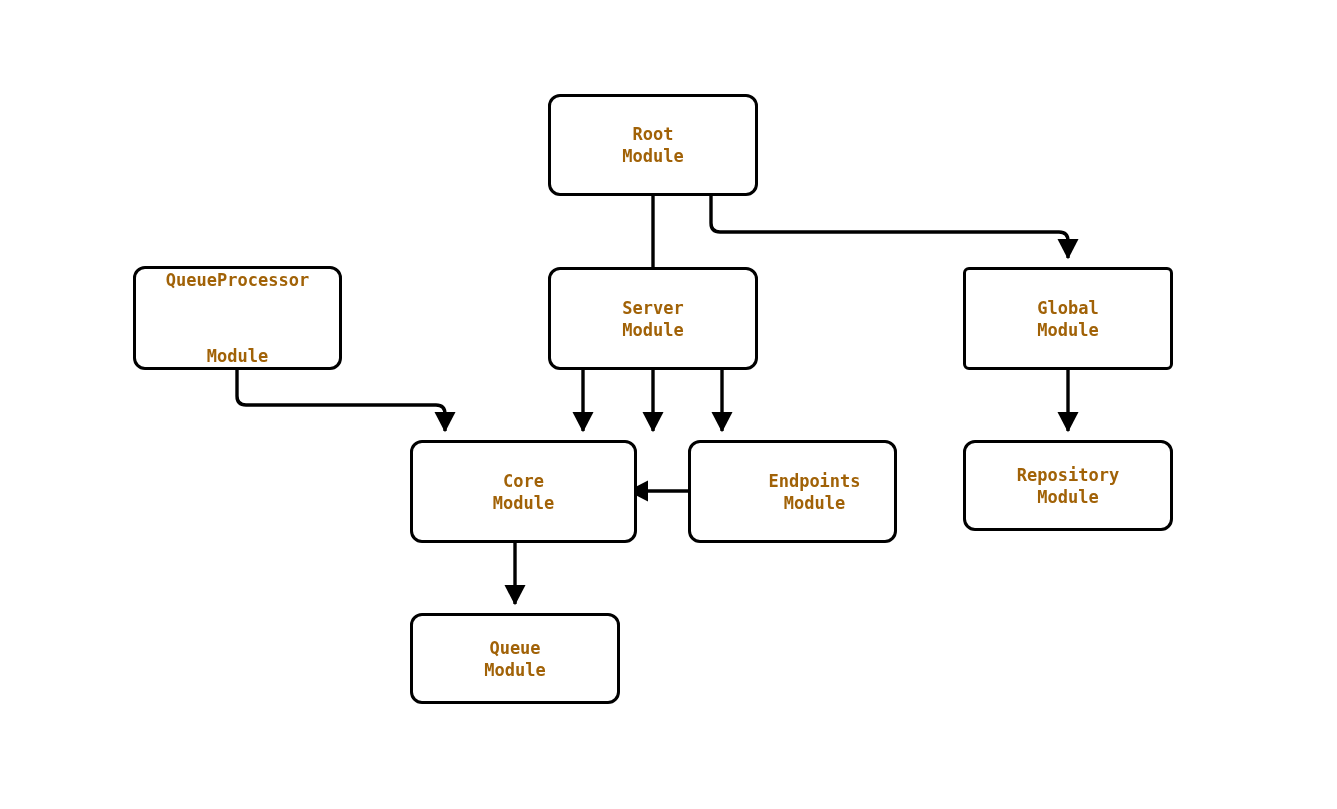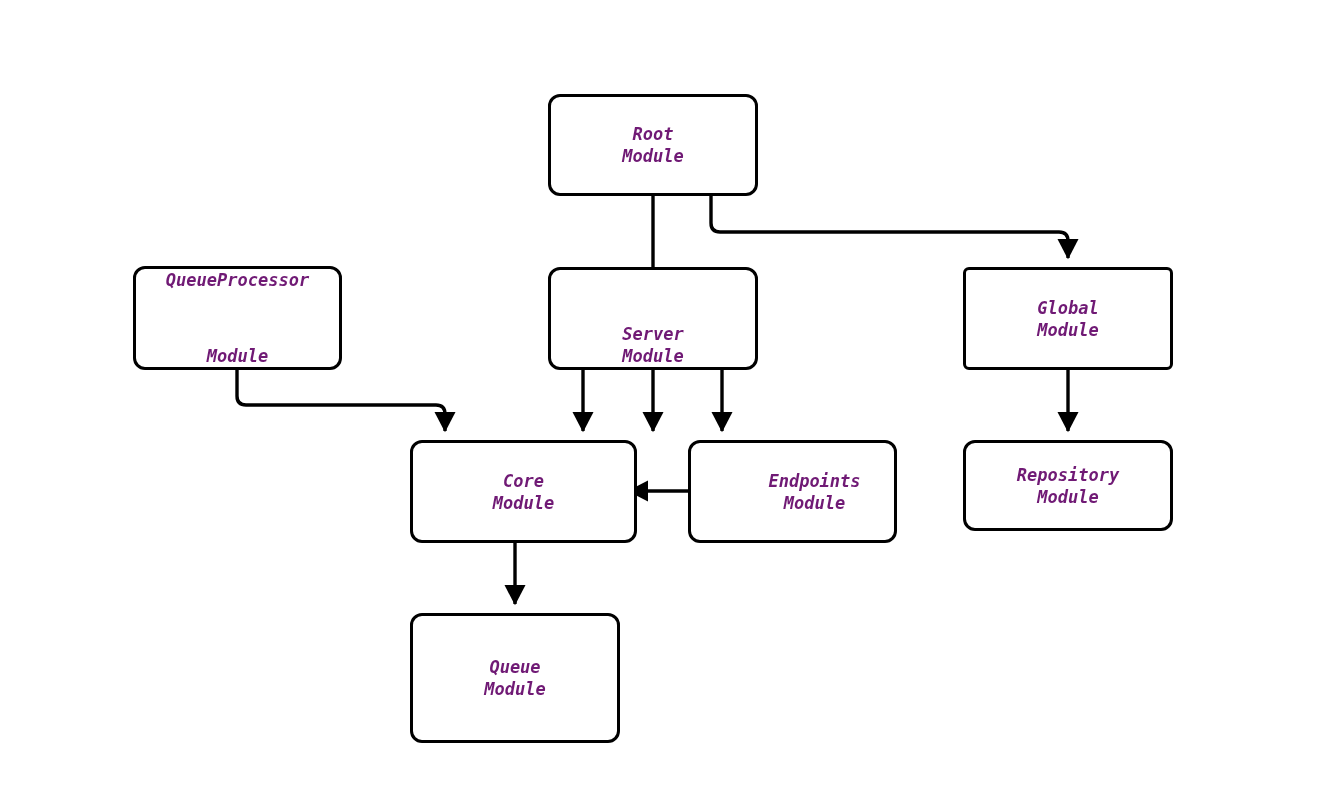--- a/index.html
+++ b/index.html
@@ -32,25 +32,24 @@
     flex-direction: column;
     align-items: center;
     justify-content: center;
     z-index: 2;
   }
   .node-label {
     font-family: "DejaVu Sans Mono", "Liberation Mono", monospace;
     font-size: 17px;
     font-weight: 700;
     line-height: 22px;
-    color: #701a75;
+    color: #a16207;
     text-align: center;
     white-space: pre;
     letter-spacing: 0px;
-    font-style: italic;
   }
 </style>
 </head>
 <body>
 
 <div id="diagram-canvas">
 
   <svg id="edge-layer" viewBox="0 0 1337 809" xmlns="http://www.w3.org/2000/svg">
     <defs>
       <marker id="arrowhead" markerWidth="7" markerHeight="7" refX="5.6" refY="3.5" orient="auto" markerUnits="strokeWidth">
@@ -78,21 +77,21 @@
   <div class="node" style="left:548px; top:94px; width:210px; height:102px;">
     <span class="node-label">Root</span>
     <span class="node-label">Module</span>
   </div>
 
   <div class="node" style="left:133px; top:266px; width:209px; height:104px;justify-content:space-between;">
     <span class="node-label">QueueProcessor</span>
     <span class="node-label">Module</span>
   </div>
 
-  <div class="node" style="left:548px; top:267px; width:210px; height:103px;justify-content:flex-end;">
+  <div class="node" style="left:548px; top:267px; width:210px; height:103px;">
     <span class="node-label">Server</span>
     <span class="node-label">Module</span>
   </div>
 
   <div class="node" style="left:963px; top:267px; width:210px; height:103px;border-radius:6px;">
     <span class="node-label">Global</span>
     <span class="node-label">Module</span>
   </div>
 
   <div class="node" style="left:410px; top:440px; width:227px; height:103px;">
@@ -103,18 +102,18 @@
   <div class="node" style="left:688px; top:440px; width:209px; height:103px;padding-left:44px;">
     <span class="node-label">Endpoints</span>
     <span class="node-label">Module</span>
   </div>
 
   <div class="node" style="left:963px; top:440px; width:210px; height:91px;">
     <span class="node-label">Repository</span>
     <span class="node-label">Module</span>
   </div>
 
-  <div class="node" style="left:410px; top:613px; width:210px; height:130px;">
+  <div class="node" style="left:410px; top:613px; width:210px; height:91px;">
     <span class="node-label">Queue</span>
     <span class="node-label">Module</span>
   </div>
 
 </div>
 
 </body></html>

